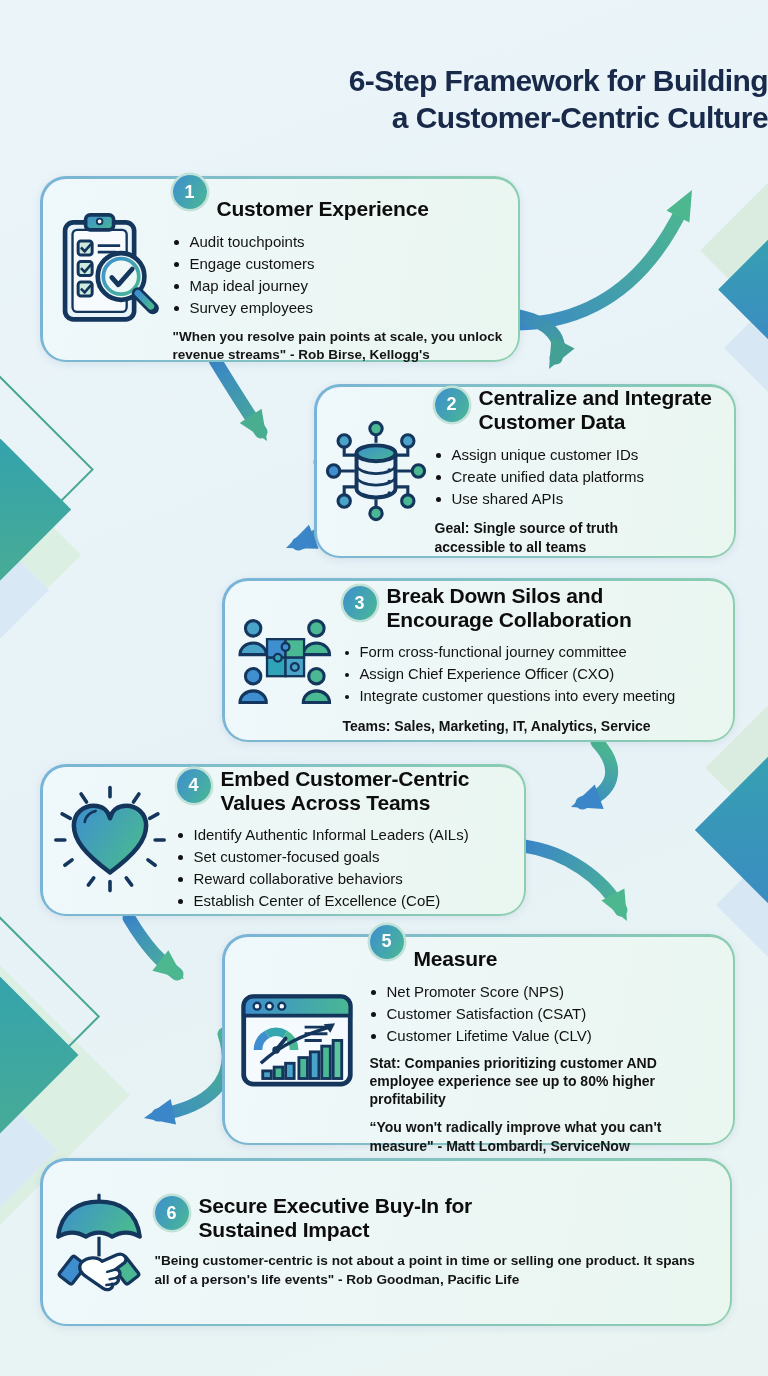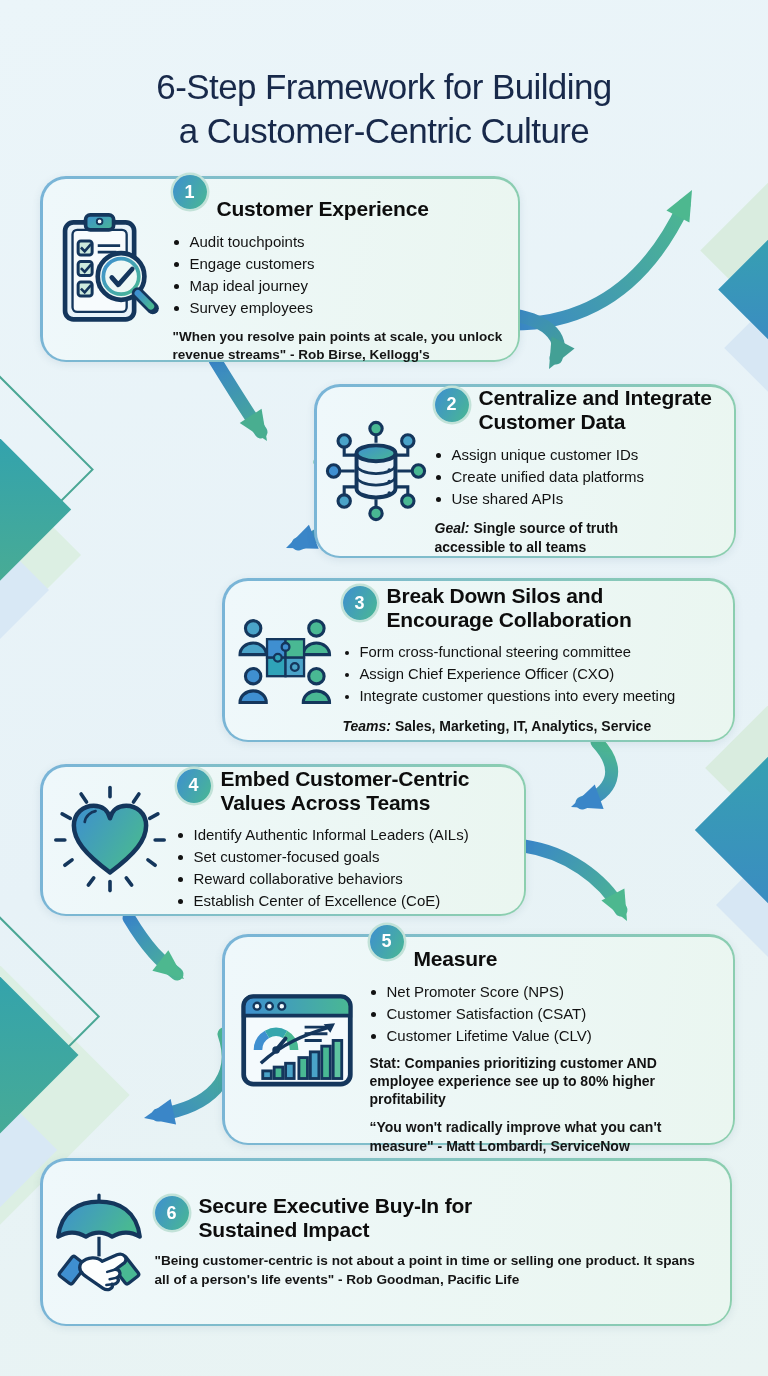--- a/index.html
+++ b/index.html
@@ -1,21 +1,21 @@
 <!DOCTYPE html>
 <html><head>
 <meta charset="utf-8">
 <style>
   html,body{margin:0;padding:0;background:#dfe9ee;}
   .page{position:relative;width:768px;height:1376px;overflow:hidden;
         background:linear-gradient(160deg,#ebf5f9 0%,#e7f2f7 55%,#e9f4f2 100%);
         font-family:"Liberation Sans",sans-serif;}
   
-  .page-title{position:absolute;top:42px;left:0;width:768px;text-align:center;z-index:3;
-              font-size:35px;line-height:1.24;font-weight:400;color:#18294a;letter-spacing:-0.6px;}
+  .page-title{position:absolute;top:42px;left:0;width:768px;text-align:right;z-index:3;
+              font-size:30px;line-height:1.24;font-weight:700;color:#18294a;letter-spacing:-0.6px;}
   
   .dia{position:absolute;transform:rotate(45deg);z-index:0;}
   .d1a{left:722px;top:198px;width:105px;height:105px;background:#d9ecdf;}
   .d1b{left:747px;top:293px;width:110px;height:110px;background:#d7e7f4;}
   .d1m{left:742px;top:232px;width:115px;height:115px;background:linear-gradient(135deg,#35a6ad,#3c86c6);}
   .d2a{left:-100px;top:480px;width:150px;height:150px;background:#dcefe3;}
   .d2b{left:-120px;top:520px;width:140px;height:140px;background:#d8e8f5;}
   .d2o{left:-98px;top:390px;width:155px;height:155px;background:transparent;border:2.5px solid #4aa795;}
   .d2m{left:-128px;top:427px;width:165px;height:165px;background:linear-gradient(135deg,#2ca0b5,#4fae8d);}
   .d3a{left:730px;top:708px;width:120px;height:120px;background:#d9ecdf;}
@@ -48,21 +48,21 @@
   .badge{width:34px;height:34px;border-radius:50%;flex:0 0 auto;margin-top:2px;
          background:linear-gradient(120deg,#3e8fd0,#49b893);
          color:#fff;font-weight:700;font-size:18px;
          display:flex;align-items:center;justify-content:center;
          box-shadow:0 0 0 2.5px #c2e2d8;}
   .card-title{margin:0;font-size:21px;line-height:1.14;font-weight:800;color:#0d0d0d;letter-spacing:-0.2px;}
   .bullets{margin:11px 0 0 0;padding-left:17px;font-size:15px;color:#121212;}
   .bullets li{margin:2.5px 0;line-height:1.3;}
   .c3 .bullets{font-size:14.8px;}
   .note{margin:11px 0 0 0;font-size:14px;font-weight:600;color:#121212;line-height:1.32;}
-  .note .lbl{font-weight:700;font-style:italic;}
+  .note .lbl{font-weight:700;}
   .c2 .note{max-width:250px;}
   .quote{margin:10px 0 0 0;font-size:13.5px;font-weight:600;color:#151515;line-height:1.38;}
   .c5 .card-head{margin-bottom:2px;}
   .c5 .stat{margin:9px 0 8px 0;max-width:340px;font-size:14px;font-weight:600;color:#121212;line-height:1.3;}
   .c5 .quote{max-width:345px;margin-top:9px;font-size:14px;}
   .c6 .quote{font-size:13.6px;max-width:545px;}
 </style>
 </head>
 <body>
 
@@ -266,21 +266,21 @@
             <circle cx="84" cy="70" r="5" fill="#4aa3c8"></circle>
           </g>
         </svg>
       </div>
       <div class="card-body">
         <div class="card-head">
           <div class="badge">3</div>
           <h2 class="card-title"><span>Break Down Silos and</span><br><span>Encourage Collaboration</span></h2>
         </div>
         <ul class="bullets">
-          <li>Form cross-functional steering committee</li>
+          <li>Form cross-functional journey committee</li>
           <li>Assign Chief Experience Officer (CXO)</li>
           <li>Integrate customer questions into every meeting</li>
         </ul>
         <p class="note"><span class="lbl">Teams:</span><span> Sales, Marketing, IT, Analytics, Service</span></p>
       </div>
     </div>
   </div>
 
   <div class="card-outer c4">
     <div class="card-inner">

